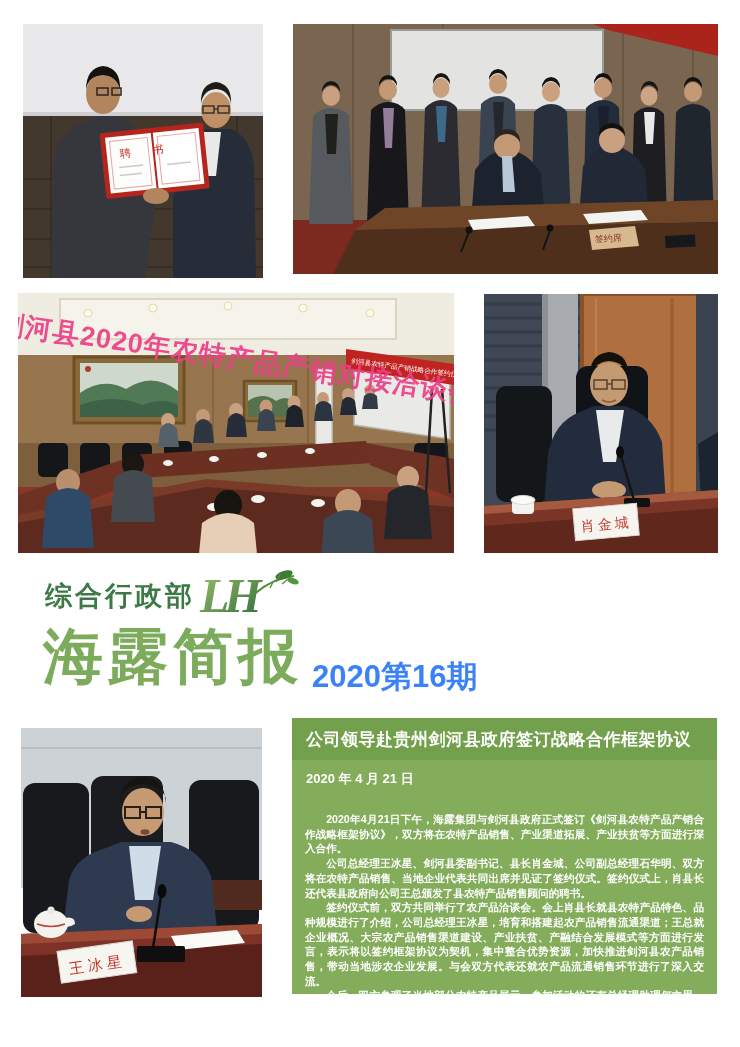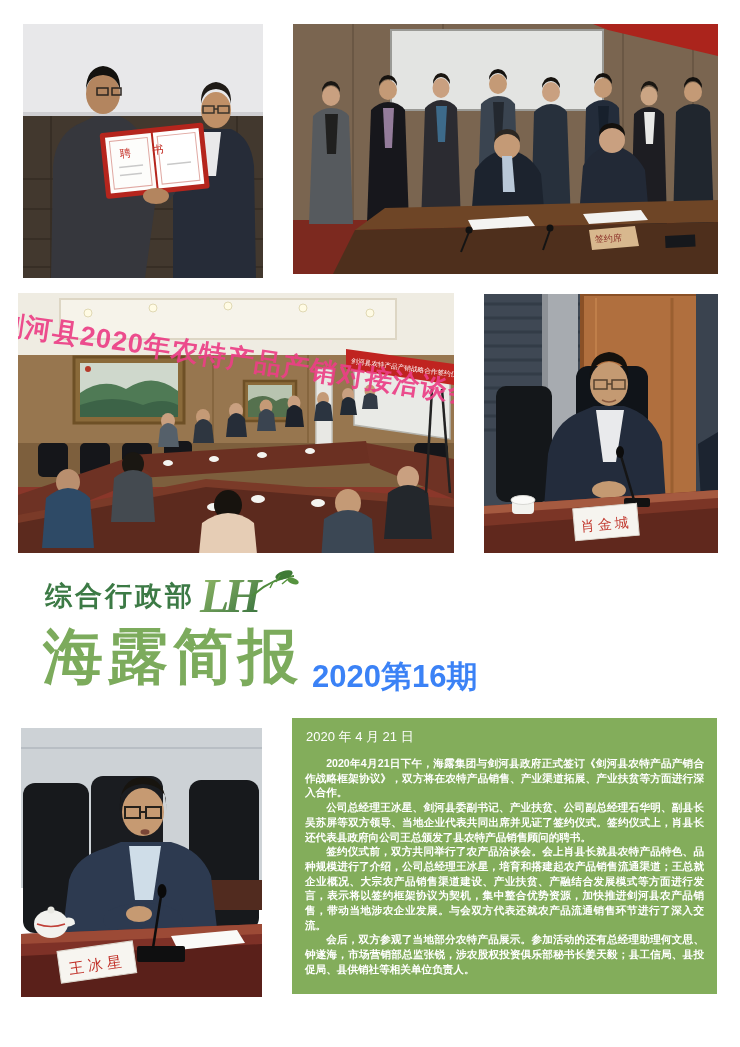--- a/index.html
+++ b/index.html
@@ -15,21 +15,21 @@
   .nl-title{position:absolute;left:43px;top:622px;font-size:60px;font-weight:bold;
         color:#7cab5c;letter-spacing:5px;white-space:nowrap;line-height:1.15;}
   .issue{position:absolute;left:312px;top:656px;font-size:31px;font-weight:bold;
         color:#3b82f6;white-space:nowrap;}
 
   
   .panel{position:absolute;left:292px;top:718px;width:425px;height:276px;
          background:#83ad5b;}
   .panel-h{background:#72a04c;color:#ffffff;font-size:17px;font-weight:bold;
          padding:10px 14px 9px 14px;letter-spacing:0.5px;white-space:nowrap;}
-  .panel-date{color:#ffffff;font-size:13px;font-weight:normal;margin:10px 14px 8px 14px;}
+  .panel-date{color:#ffffff;font-size:13px;font-weight:bold;margin:10px 14px 22px 14px;}
   .panel-body{padding:2px 13px 0 13px;}
   .panel-body p{color:#ffffff;font-size:10.6px;line-height:14.7px;font-weight:bold;
          text-align:justify;text-indent:2em;margin:0;}
 </style>
 </head>
 <body>
 
 <div class="page">
 
   <figure class="photo" style="left:23px;top:24px;width:240px;height:254px;margin:0;">
@@ -413,22 +413,23 @@
         <ellipse cx="141" cy="163" rx="4.5" ry="7" fill="#0a0a0a"></ellipse>
       </g>
       <g transform="rotate(-8 76 235)">
         <rect x="38" y="218" width="76" height="32" fill="#f7f5f0" stroke="#ddd9d0"></rect>
         <text x="76" y="242" font-size="15" fill="#c03028" text-anchor="middle" letter-spacing="4">王冰星</text>
       </g>
     </svg>
   </figure>
 
   <section class="panel">
+    <header class="panel-h">公司领导赴贵州剑河县政府签订战略合作框架协议</header>
     <div class="panel-date">2020 年 4 月 21 日</div>
     <div class="panel-body">
       <p>2020年4月21日下午，海露集团与剑河县政府正式签订《剑河县农特产品产销合作战略框架协议》，双方将在农特产品销售、产业渠道拓展、产业扶贫等方面进行深入合作。</p>
-      <p>公司总经理王冰星、剑河县委副书记、产业扶贫、公司副总经理石华明、副县长吴苏屏等双方领导、当地企业代表共同出席并见证了签约仪式。签约仪式上，肖县长还代表县政府向公司王总颁发了县农特产品销售顾问的聘书。</p>
+      <p>公司总经理王冰星、剑河县委副书记、县长肖金城、公司副总经理石华明、双方将在农特产品销售、当地企业代表共同出席并见证了签约仪式。签约仪式上，肖县长还代表县政府向公司王总颁发了县农特产品销售顾问的聘书。</p>
       <p>签约仪式前，双方共同举行了农产品洽谈会。会上肖县长就县农特产品特色、品种规模进行了介绍，公司总经理王冰星，培育和搭建起农产品销售流通渠道；王总就企业概况、大宗农产品销售渠道建设、产业扶贫、产融结合发展模式等方面进行发言，表示将以签约框架协议为契机，集中整合优势资源，加快推进剑河县农产品销售，带动当地涉农企业发展。与会双方代表还就农产品流通销售环节进行了深入交流。</p>
       <p>会后，双方参观了当地部分农特产品展示。参加活动的还有总经理助理何文思、钟遂海，市场营销部总监张锐，涉农股权投资俱乐部秘书长姜天毅；县工信局、县投促局、县供销社等相关单位负责人。</p>
     </div>
   </section>
 
 </div>
 
 </body></html>

